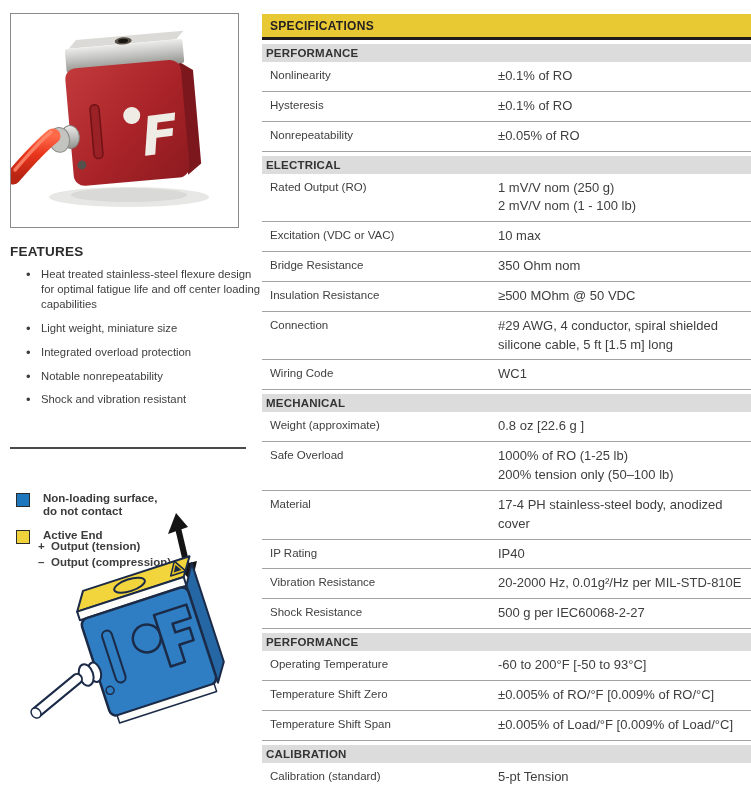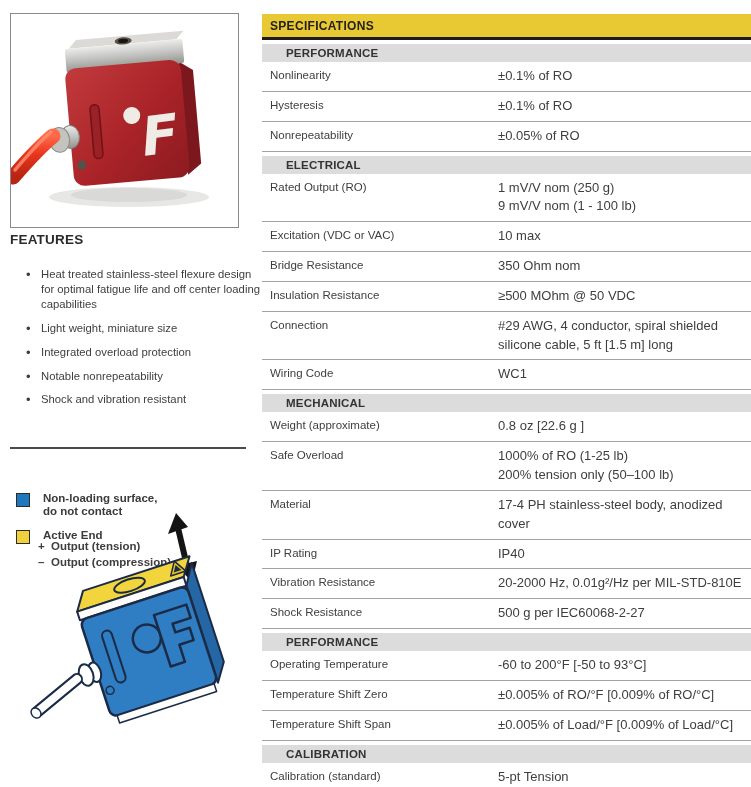--- a/index.html
+++ b/index.html
@@ -2,21 +2,21 @@
 <html><head>
 <meta charset="utf-8">
 <style>
   * { box-sizing: border-box; margin: 0; padding: 0; }
   body { background:#fff; font-family:"Liberation Sans","DejaVu Sans",sans-serif; }
   .page { position:relative; width:751px; height:787px; background:#fff; overflow:hidden; }
 
   
   .photo-frame { position:absolute; left:10px; top:13px; width:229px; height:215px;
                  border:1px solid #8a8a8a; background:#fff; overflow:hidden; }
-  .features-title { position:absolute; left:10px; top:232px; font-size:13.5px; font-weight:bold;
+  .features-title { position:absolute; left:10px; top:244px; font-size:13.5px; font-weight:bold;
                     color:#2b2b2b; letter-spacing:.2px; }
   .features-list { position:absolute; left:26px; top:267px; width:238px; list-style:none; }
   .feat-item { position:relative; padding-left:15px; font-size:11.3px; line-height:1.32;
                color:#3e3e3e; margin-bottom:9px; }
   .feat-item::before { content:"\2022"; position:absolute; left:0; top:-1px; font-size:13px; color:#3e3e3e; }
 
   .left-divider { position:absolute; left:10px; top:447px; width:236px; height:2px; background:#4a4a4a; }
 
   .legend { position:absolute; left:16px; top:456px; width:230px;margin-top:36px; }
   .legend-row { display:flex; align-items:flex-start; margin-bottom:11px; }
@@ -27,21 +27,21 @@
   .output-row { display:flex; font-size:11.5px; font-weight:bold; color:#3e3e3e; line-height:16px; }
   .output-sign { width:13px; flex:0 0 auto; }
 
   .diagram-box { position:absolute; left:25px; top:512px; width:225px; height:240px; }
 
   
   .spec-col { position:absolute; left:262px; top:14px; width:489px; }
   .spec-title { background:#e8c934; color:#252120; font-weight:bold; font-size:12px;
                 letter-spacing:.3px; padding:5px 24px 4px 8px; border-bottom:3px solid #1f1b1c; }
   .sec-header { background:#dcdcdc; font-weight:bold; font-size:11.5px; color:#333;
-                letter-spacing:.2px; padding:3px 24px; margin-top:4px; }
+                letter-spacing:.2px; padding:3px 4px; margin-top:4px; }
   .spec-row { display:flex; border-bottom:1px solid #a3a3a3; padding:5px 0 5px 8px; }
   .spec-label { width:228px; flex:0 0 auto; font-size:11.5px; color:#3e3e3e; line-height:1.45; }
   .spec-value { flex:1; font-size:13px; color:#3e3e3e; line-height:1.45; }
 </style>
 </head>
 <body>
 
 <div class="page">
 
   <div class="photo-frame">
@@ -172,21 +172,21 @@
           <div class="spec-label">Nonrepeatability</div>
           <div class="spec-value">
             <div>±0.05% of RO</div>
           </div>
         </div>
         <div class="sec-header">ELECTRICAL</div>
         <div class="spec-row">
           <div class="spec-label">Rated Output (RO)</div>
           <div class="spec-value">
             <div>1 mV/V nom (250 g)</div>
-            <div>9 mV/V nom (1 - 100 lb)</div>
+            <div>2 mV/V nom (1 - 100 lb)</div>
           </div>
         </div>
         <div class="spec-row">
           <div class="spec-label">Excitation (VDC or VAC)</div>
           <div class="spec-value">
             <div>10 max</div>
           </div>
         </div>
         <div class="spec-row">
           <div class="spec-label">Bridge Resistance</div>

